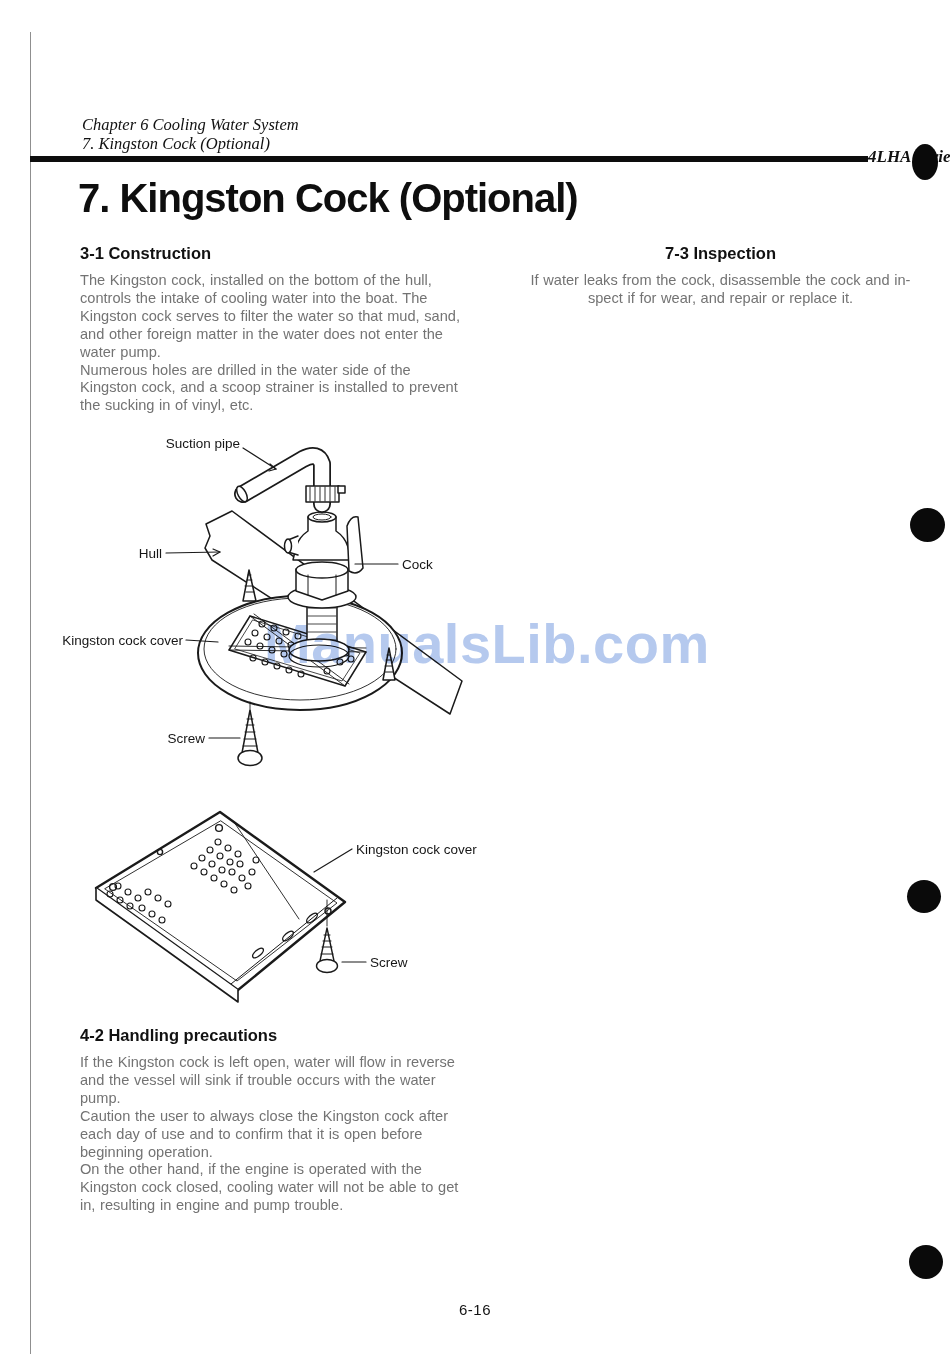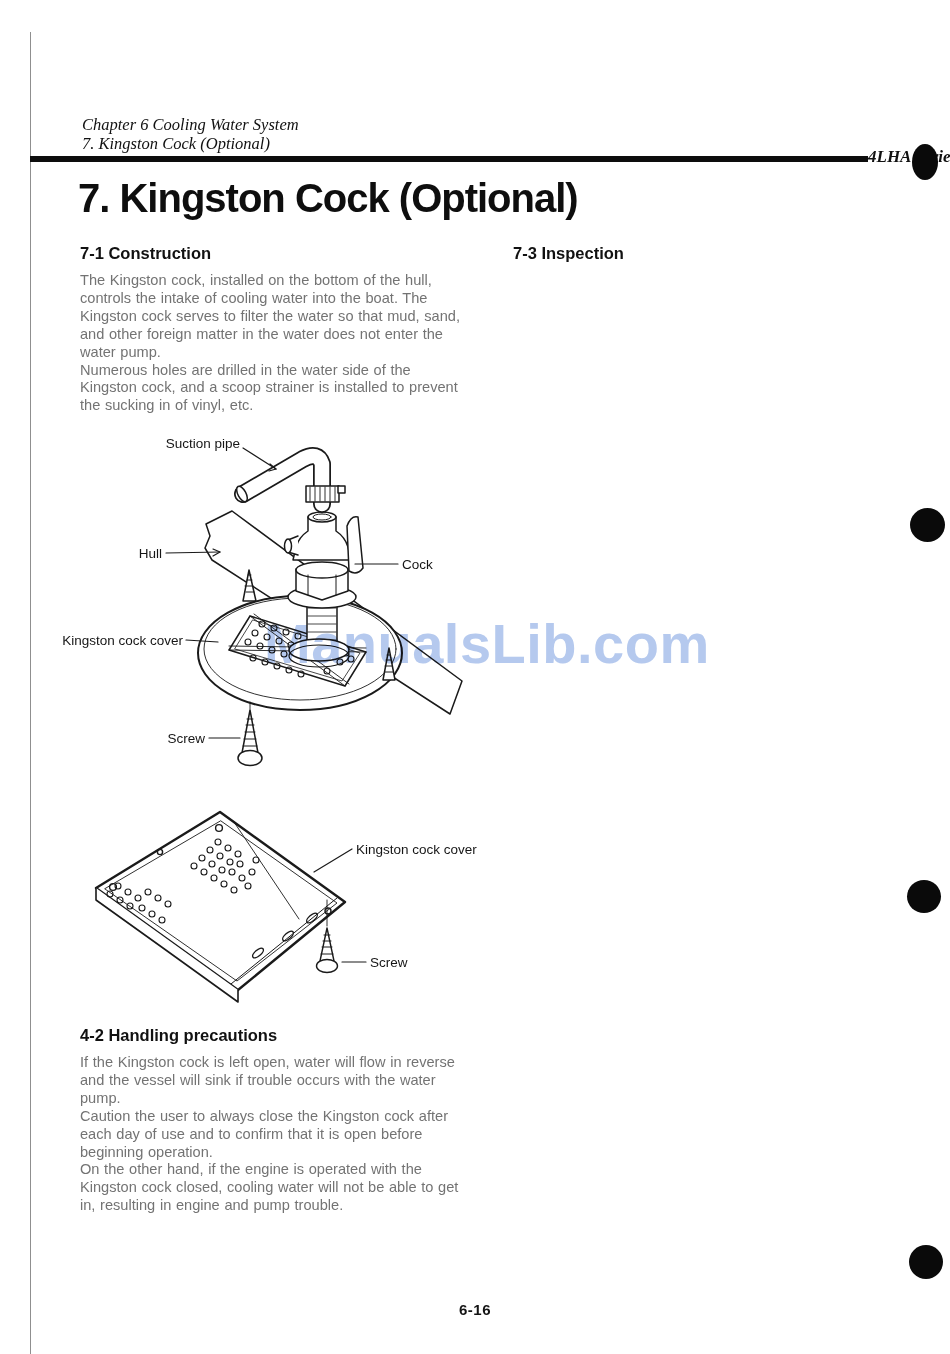--- a/index.html
+++ b/index.html
@@ -10,68 +10,70 @@
   .edge-line{position:absolute; left:30px; top:32px; width:1px; height:1322px; background:#8f8f8f;}
   .hdr{position:absolute; left:82px; top:115px; font-family:"Liberation Serif", serif;
        font-style:italic; font-size:16.5px; line-height:19px; color:#111;}
   .rule{position:absolute; left:30px; top:156px; width:838px; height:6px; background:#0d0d0d;}
   .series{position:absolute; left:868px; top:147px; font-family:"Liberation Serif", serif;
        font-style:italic; font-weight:bold; font-size:17px; color:#111; white-space:nowrap;}
   .title{position:absolute; left:78px; top:176px; font-size:40px; font-weight:bold;
        letter-spacing:-1px; color:#0e0e0e; white-space:nowrap;}
   .col{position:absolute; width:415px;}
   .col-left{left:80px; top:244px;}
-  .col-right{left:513px; top:244px;}
+  .col-right{left:513px; top:244px;text-align:center;}
   .col-handling{left:80px; top:1026px;}
   .sec-heading{font-size:16.5px; font-weight:bold; margin:0 0 9px 0; color:#111;}
   .body-par{font-size:14.6px; line-height:17.9px; margin:0; white-space:pre-line;
        word-spacing:0.6px; color:#737373;}
   .fig{position:absolute;}
   .fig svg{display:block;}
   .fig text{font-family:"Liberation Sans", sans-serif; font-size:13.5px; fill:#161616;}
   .watermark{position:absolute; left:264px; top:590px; font-size:56px; font-weight:bold;
        letter-spacing:0.5px; white-space:nowrap; mix-blend-mode:multiply; z-index:5;margin-top:21px;}
   .dot{position:absolute; background:#0a0a0a; border-radius:50%; z-index:6;}
   .dot-1{left:912px; top:144px; width:26px; height:36px;}
   .dot-2{left:910px; top:508px; width:35px; height:34px;}
   .dot-3{left:907px; top:880px; width:34px; height:33px;}
   .dot-4{left:909px; top:1245px; width:34px; height:34px;}
   .footer{position:absolute; left:0; top:1301px; width:950px; text-align:center;
-       font-size:15px; font-weight:bold; letter-spacing:0.5px; color:#141414;}
+       font-size:15px; font-weight:normal; letter-spacing:0.5px; color:#141414;}
 </style>
 </head>
 <body>
 
 <div class="page">
 
   <div class="edge-line"></div>
 
   <div class="hdr">
     <div>Chapter 6 Cooling Water System</div>
     <div>7. Kingston Cock (Optional)</div>
   </div>
   <div class="rule"></div>
   <div class="series">4LHA Series</div>
 
   <div class="title">7. Kingston Cock (Optional)</div>
 
   <div class="col col-left">
-    <p class="sec-heading">7-1 Construction</p>
+    <p class="sec-heading">3-1 Construction</p>
     <p class="body-par">The Kingston cock, installed on the bottom of the hull,
 controls the intake of cooling water into the boat. The
 Kingston cock serves to filter the water so that mud, sand,
 and other foreign matter in the water does not enter the
 water pump.</p>
     <p class="body-par">Numerous holes are drilled in the water side of the
 Kingston cock, and a scoop strainer is installed to prevent
 the sucking in of vinyl, etc.</p>
   </div>
 
   <div class="col col-right">
     <p class="sec-heading">7-3 Inspection</p>
+    <p class="body-par">If water leaks from the cock, disassemble the cock and in-
+spect if for wear, and repair or replace it.</p>
   </div>
 
   <div class="fig" style="left:60px; top:428px;text-decoration:underline;">
     <svg width="450" height="358" viewBox="60 428 450 358">
       <g stroke="#1a1a1a" stroke-width="1.5" fill="none" stroke-linejoin="round" stroke-linecap="round">
 
         <path d="M232,511 L462,681 L450,714 L212,560 L205,548 L210,536 L206,524 Z" fill="#ffffff"></path>
 
         <path d="M249,570 L256,601 L243,601 Z" fill="#ffffff"></path>
         <path d="M246,592 L254,592 M245,586 L253,586 M247,580 L252,580 M248,575 L251,575" stroke-width="1"></path>

